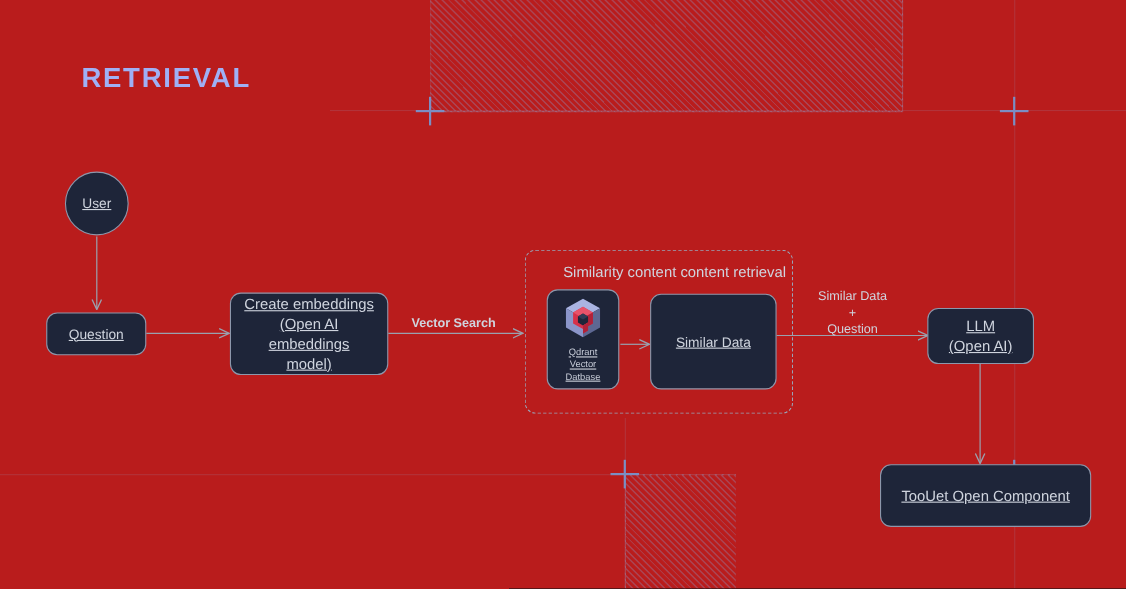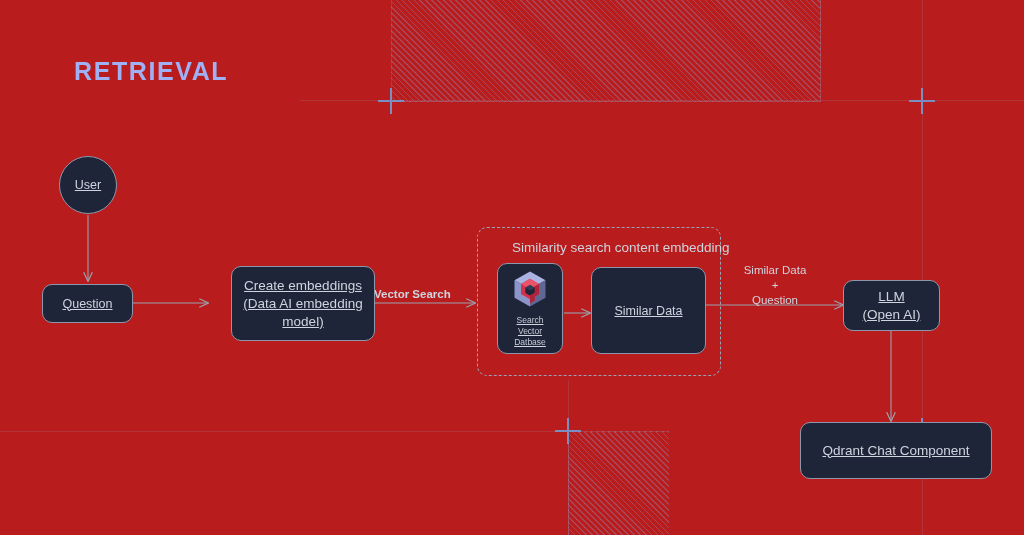--- a/index.html
+++ b/index.html
@@ -176,33 +176,33 @@
 
   <div class="edge-label" style="left:374px; top:287px;font-weight:bold;">Vector Search</div>
 
   <div class="edge-label" style="left:740px; top:263px; width:70px;">
     <div>Similar Data</div>
     <div>+</div>
     <div>Question</div>
   </div>
 
   <div class="group-box" style="left:477px; top:227px; width:244px; height:149px;"></div>
-  <div class="group-title" style="left:512px; top:240px;">Similarity search content embedding</div>
+  <div class="group-title" style="left:512px; top:240px;">Similarity content content retrieval</div>
 
   <div class="node node-circle" style="left:59px; top:156px; width:58px; height:58px;">
     <span>User</span>
   </div>
 
   <div class="node" style="left:42px; top:284px; width:91px; height:39px;">
     <span>Question</span>
   </div>
 
-  <div class="node node-lg" style="left:209px; top:266px; width:144px; height:75px; flex-direction:column;margin-left:22px;">
+  <div class="node node-lg" style="left:209px; top:266px; width:144px; height:75px; flex-direction:column;">
     <span>Create embeddings</span>
-    <span>(Data AI embedding</span>
+    <span>(Open AI embeddings</span>
     <span>model)</span>
   </div>
 
   <div class="node qdrant-node" style="left:497px; top:263px; width:66px; height:91px;">
     <svg class="qdrant-logo" width="36" height="38" viewBox="0 0 36 38">
 
       <polygon points="18,1.5 33.5,10.2 33.5,27.8 18,36.5 2.5,27.8 2.5,10.2" fill="#1e2539"></polygon>
       <polygon points="18,1.5 33.5,10.2 18,19 2.5,10.2" fill="#aab4e2"></polygon>
       <polygon points="2.5,10.2 18,19 18,36.5 2.5,27.8" fill="#8b95c9"></polygon>
       <polygon points="33.5,10.2 33.5,27.8 18,36.5 18,19" fill="#5e6893"></polygon>
@@ -211,31 +211,31 @@
       <polygon points="18,8.8 27,14 18,19.2 9,14" fill="#e8536a"></polygon>
       <polygon points="18,19.2 27,14 27,24 18,29.2" fill="#b02239"></polygon>
 
       <polygon points="18,15.1 22.6,17.8 22.6,23.1 18,25.8 13.4,23.1 13.4,17.8" fill="#1e2539"></polygon>
       <polygon points="18,15.1 22.6,17.8 18,20.4 13.4,17.8" fill="#2f3a55"></polygon>
 
       <polygon points="18,25.8 22.6,23.1 22.6,30.5 18,33.2" fill="#d6314a"></polygon>
       <polygon points="18,25.8 22.6,23.1 22.6,30.5 18,33.2" fill="#b02239"></polygon>
     </svg>
     <div class="qdrant-label">
-      <div>Search Vector</div>
+      <div>Qdrant Vector</div>
       <div>Datbase</div>
     </div>
   </div>
 
   <div class="node" style="left:591px; top:267px; width:115px; height:87px;">
     <span>Similar Data</span>
   </div>
 
   <div class="node node-lg" style="left:843px; top:280px; width:97px; height:51px; flex-direction:column;">
     <span>LLM</span>
     <span>(Open AI)</span>
   </div>
 
   <div class="node node-lg" style="left:800px; top:422px; width:192px; height:57px;">
-    <span>Qdrant Chat Component</span>
+    <span>TooUet Open Component</span>
   </div>
 
 </div>
 
 </body></html>

